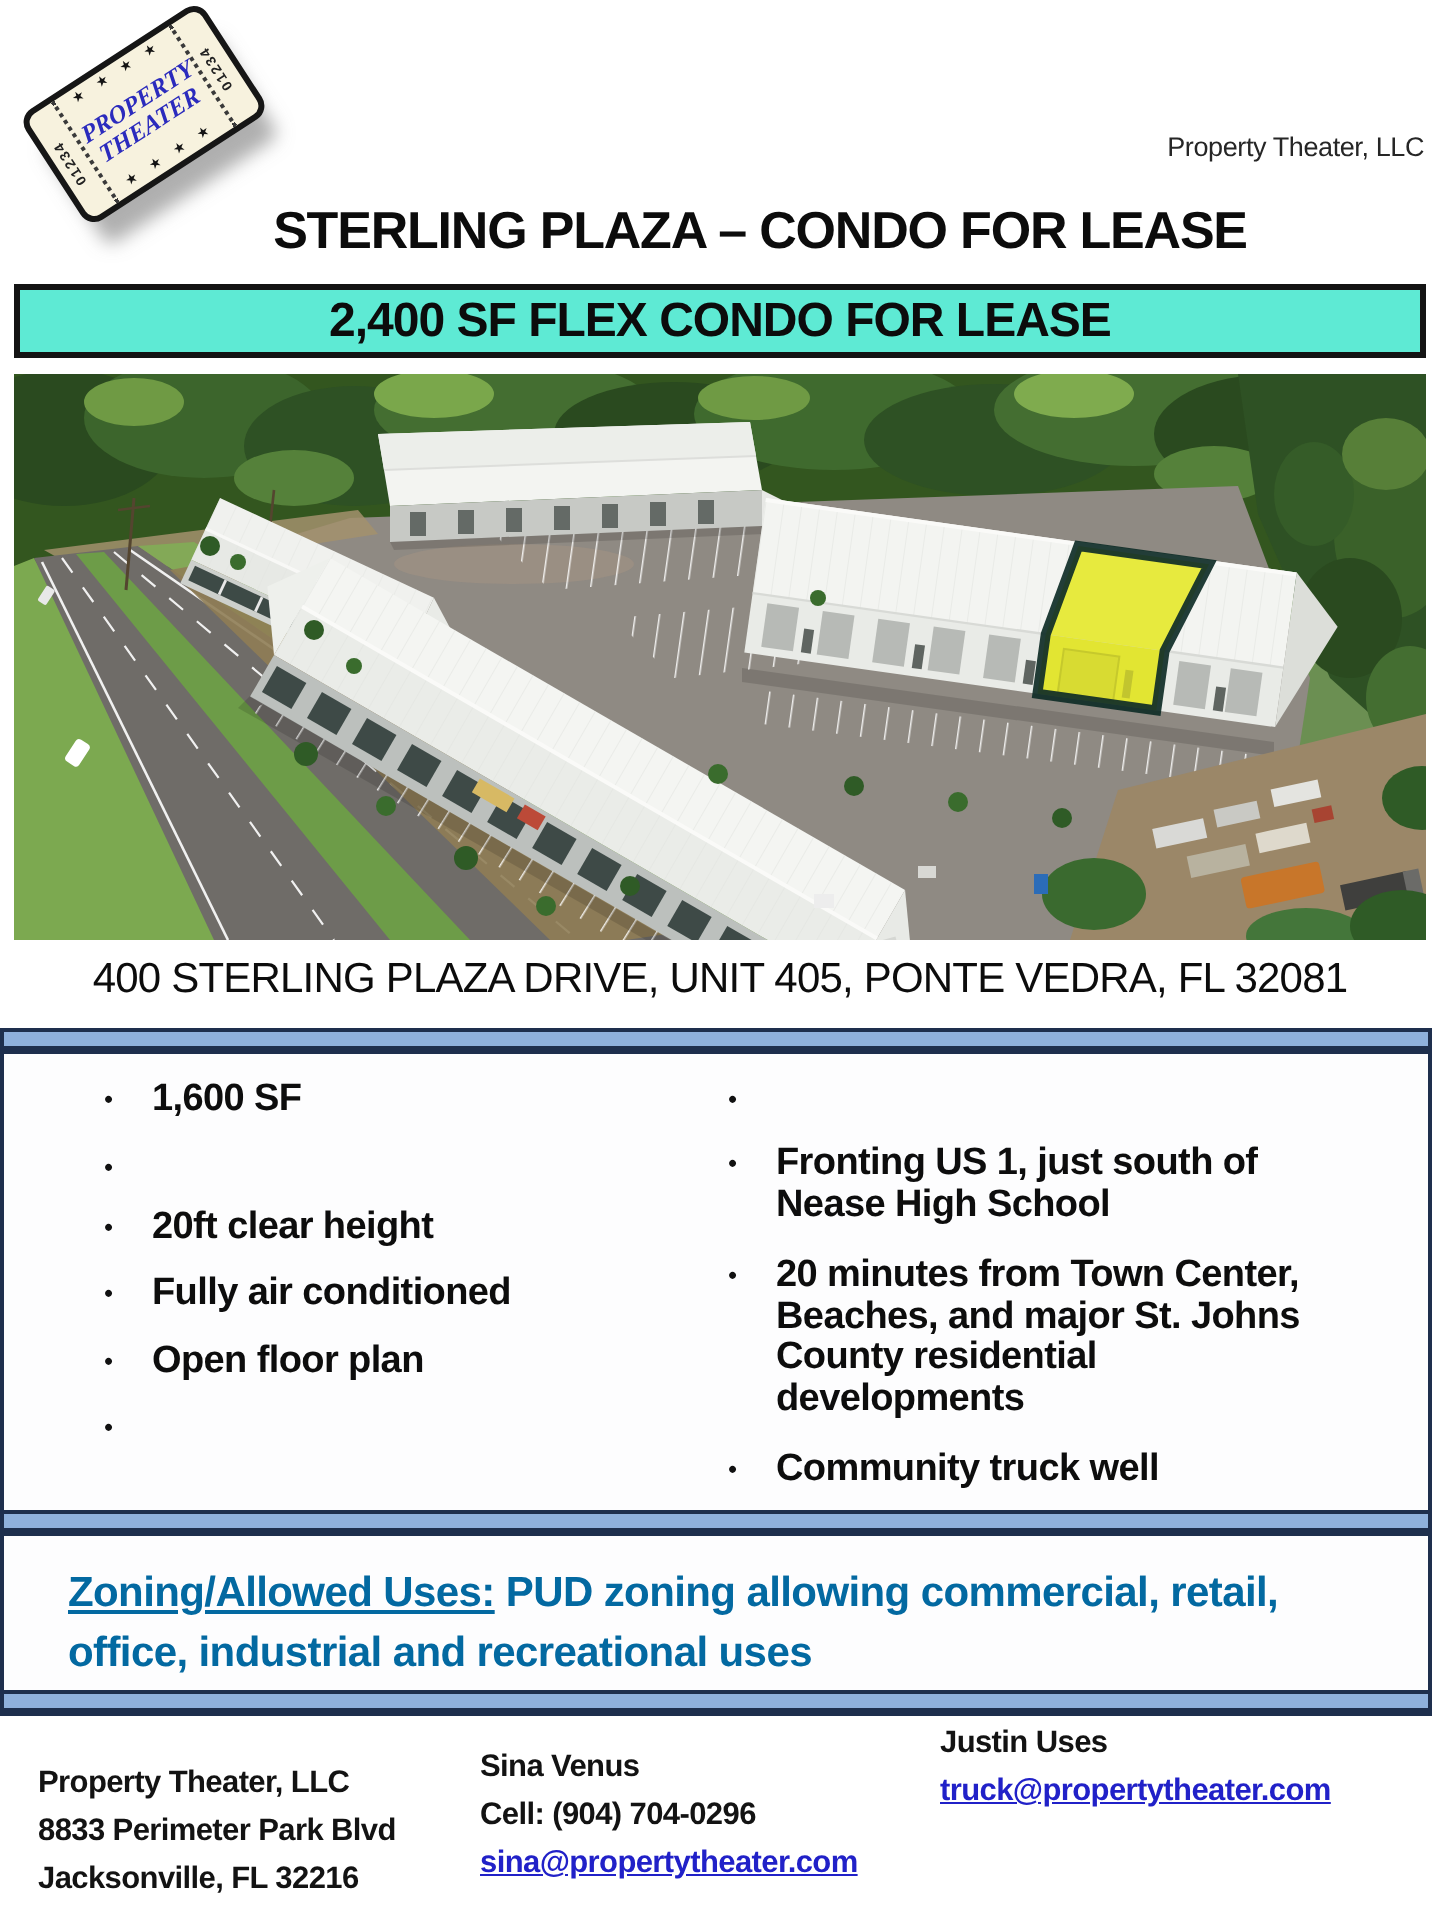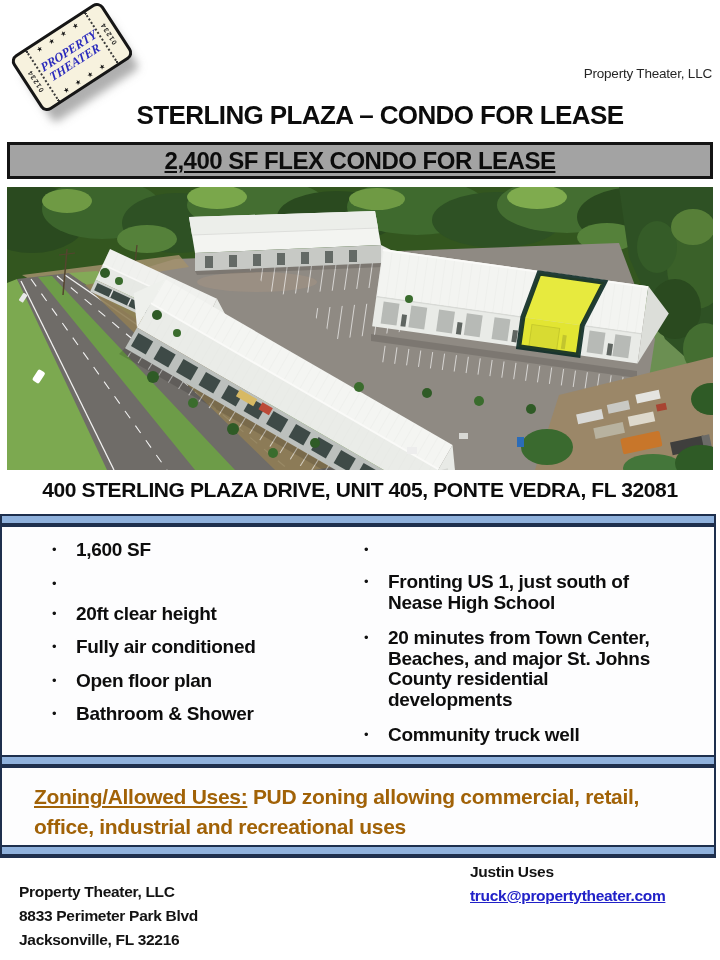--- a/index.html
+++ b/index.html
@@ -21,44 +21,44 @@
   .stub .num{transform:rotate(-90deg);font-size:7px;font-weight:bold;letter-spacing:1px;color:#222;}
   .t-center{flex:1;display:flex;flex-direction:column;justify-content:space-between;padding:2px 0;text-align:center;}
   .t-stars{font-size:7px;letter-spacing:3px;color:#141414;line-height:1;white-space:nowrap;overflow:hidden;}
   .t-name{color:#2b2bbd;font-weight:bold;font-style:italic;font-size:12.5px;line-height:1.02;
           font-family:"Liberation Serif","DejaVu Serif",serif;transform:skewX(-5deg);}
   
   .company-top{position:absolute;top:66px;right:8px;font-size:13.5px;color:#262626;letter-spacing:-0.2px;}
   .page-title{position:absolute;top:100px;left:0;width:100%;text-align:center;
     font-size:26px;font-weight:800;letter-spacing:-0.6px;color:#0c0c0c;white-space:nowrap;margin-left:20px;}
   .banner{position:absolute;top:142px;left:7px;width:706px;height:37px;box-sizing:border-box;
-    background:#a3a3a3;border:3px solid #141414;display:flex;align-items:center;justify-content:center;
-    font-size:24px;font-weight:800;letter-spacing:-0.5px;color:#0c0c0c;text-decoration:underline;}
+    background:#5eead4;border:3px solid #141414;display:flex;align-items:center;justify-content:center;
+    font-size:24px;font-weight:800;letter-spacing:-0.5px;color:#0c0c0c;}
   
   .photo{position:absolute;top:187px;left:7px;width:706px;height:283px;overflow:hidden;background:#6b8f52;}
   
   .address{position:absolute;top:478px;left:0;width:100%;text-align:center;
-    font-size:21px;font-weight:700;letter-spacing:-0.4px;color:#0c0c0c;white-space:nowrap;}
+    font-size:21px;font-weight:400;letter-spacing:-0.4px;color:#0c0c0c;white-space:nowrap;}
   
   .content-box{position:absolute;top:514px;left:0;width:716px;}
   .bar{height:7px;background:#8fb1dc;border-top:2px solid #1e2f4d;border-bottom:4px solid #1e2f4d;
        border-left:2px solid #1e2f4d;border-right:2px solid #1e2f4d;}
   .section{border-left:2px solid #1e2f4d;border-right:2px solid #1e2f4d;background:#fdfdfe;}
   .features{height:228px;display:flex;box-sizing:border-box;padding-top:13px;}
   .col-left{box-sizing:border-box;width:348px;padding-left:50px;}
   .col-right{box-sizing:border-box;flex:1;padding-left:14px;}
   ul.feature-list{list-style:none;margin:0;padding:0;}
   ul.feature-list li{display:flex;font-size:19px;font-weight:800;line-height:1.08;
     letter-spacing:-0.3px;color:#0d0d0d;}
   .col-left li{margin-bottom:13px;}
   .col-right li{margin-bottom:15px;}
   .blt{flex:none;width:24px;font-size:13px;font-weight:400;padding-top:3px;color:#111;}
   .btext{white-space:pre-line;}
   .zoning{height:77px;box-sizing:border-box;padding:14px 20px 0 32px;
-    font-size:21px;font-weight:800;letter-spacing:-0.3px;line-height:1.42;color:#a16207;}
+    font-size:21px;font-weight:800;letter-spacing:-0.3px;line-height:1.42;color:#0369a1;}
   .zoning .zlabel{text-decoration:underline;}
   .zoning .ztext{white-space:pre-line;}
   
   .footer{position:absolute;top:858px;left:0;width:720px;height:102px;}
   .fcol{position:absolute;font-size:15.5px;line-height:1.55;letter-spacing:-0.3px;color:#131313;font-weight:600;}
   .f1{left:19px;top:22px;}
   .f2{left:240px;top:14px;}
   .f3{left:470px;top:2px;}
   .email{color:#2121c8;text-decoration:underline;font-weight:600;display:inline-block;}
 </style>
@@ -305,21 +305,20 @@
           <li>
               <span class="blt">•</span>
               <span class="btext">Fully air conditioned</span>
             </li>
           <li>
               <span class="blt">•</span>
               <span class="btext">Open floor plan</span>
             </li>
           <li>
               <span class="blt">•</span>
-              <span class="btext">Bathroom &amp; Shower</span>
             </li>
         </ul>
       </div>
       <div class="col-right">
         <ul class="feature-list">
           <li>
               <span class="blt">•</span>
             </li>
           <li>
               <span class="blt">•</span>
@@ -350,19 +349,24 @@
 
     <div class="bar"></div>
   </div>
 
   <div class="footer">
     <div class="fcol f1">
       <div>Property Theater, LLC</div>
       <div>8833 Perimeter Park Blvd</div>
       <div>Jacksonville, FL 32216</div>
     </div>
+    <div class="fcol f2">
+      <div>Sina Venus</div>
+      <div>Cell: (904) 704-0296</div>
+      <a class="email" href="#">sina@propertytheater.com</a>
+    </div>
     <div class="fcol f3">
       <div>Justin Uses</div>
       <a class="email" href="#">truck@propertytheater.com</a>
     </div>
   </div>
 
 </div>
 
 </body></html>

